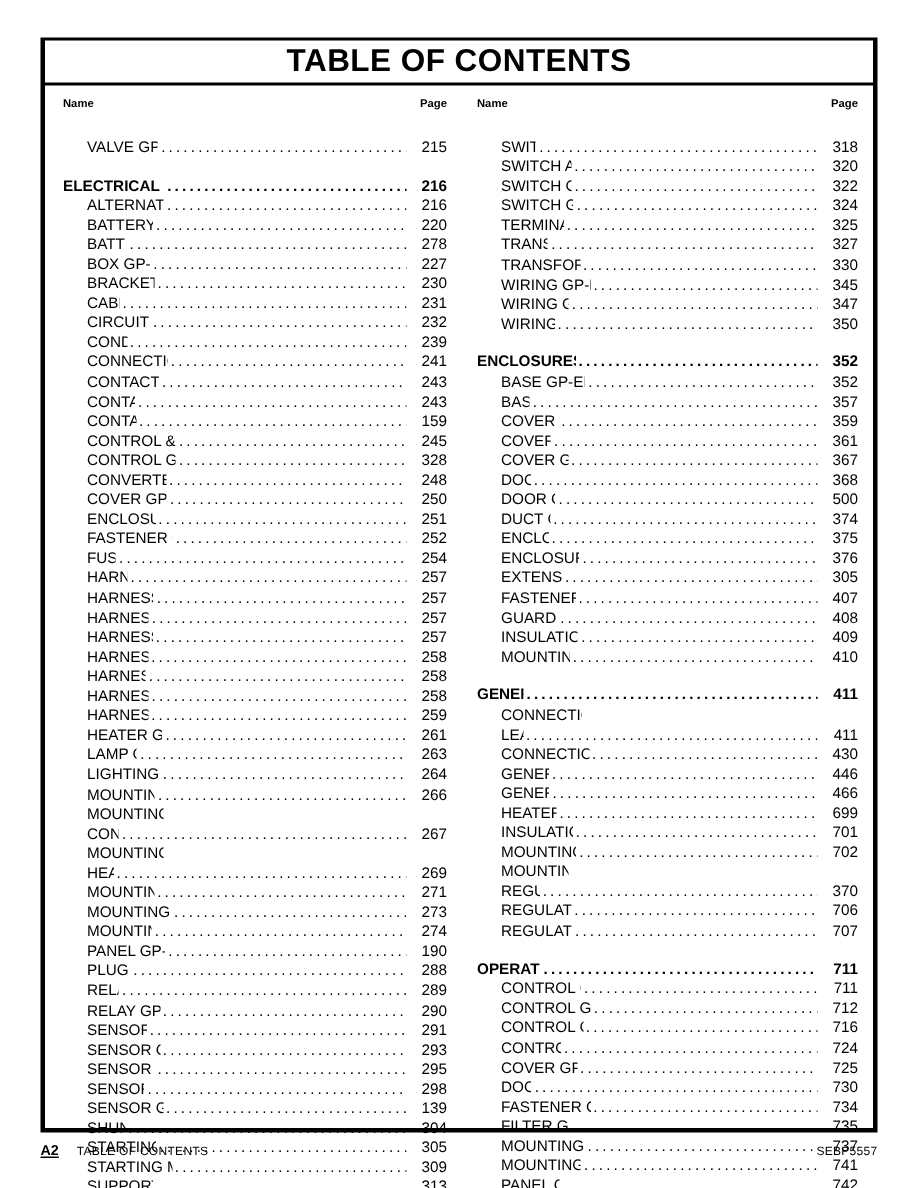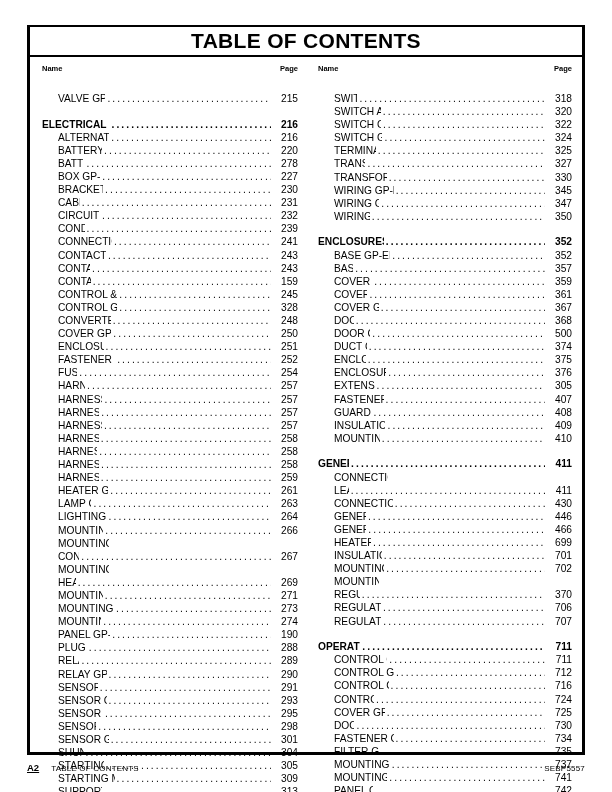--- a/index.html
+++ b/index.html
@@ -388,21 +388,21 @@
             <span class="pg">295</span>
           </div>
           <div class="entry lvl-item">
             <span class="nm">SENSOR GP-SPEED</span>
             <span class="leader">..........................................................................................</span>
             <span class="pg">298</span>
           </div>
           <div class="entry lvl-item">
             <span class="nm">SENSOR GP-TEMPERATURE</span>
             <span class="leader">..........................................................................................</span>
-            <span class="pg">301</span>
+            <span class="pg">139</span>
           </div>
           <div class="entry lvl-item">
             <span class="nm">SHUNT-TRIP</span>
             <span class="leader">..........................................................................................</span>
             <span class="pg">304</span>
           </div>
           <div class="entry lvl-item">
             <span class="nm">STARTING AID GP-ETHER</span>
             <span class="leader">..........................................................................................</span>
             <span class="pg">305</span>

